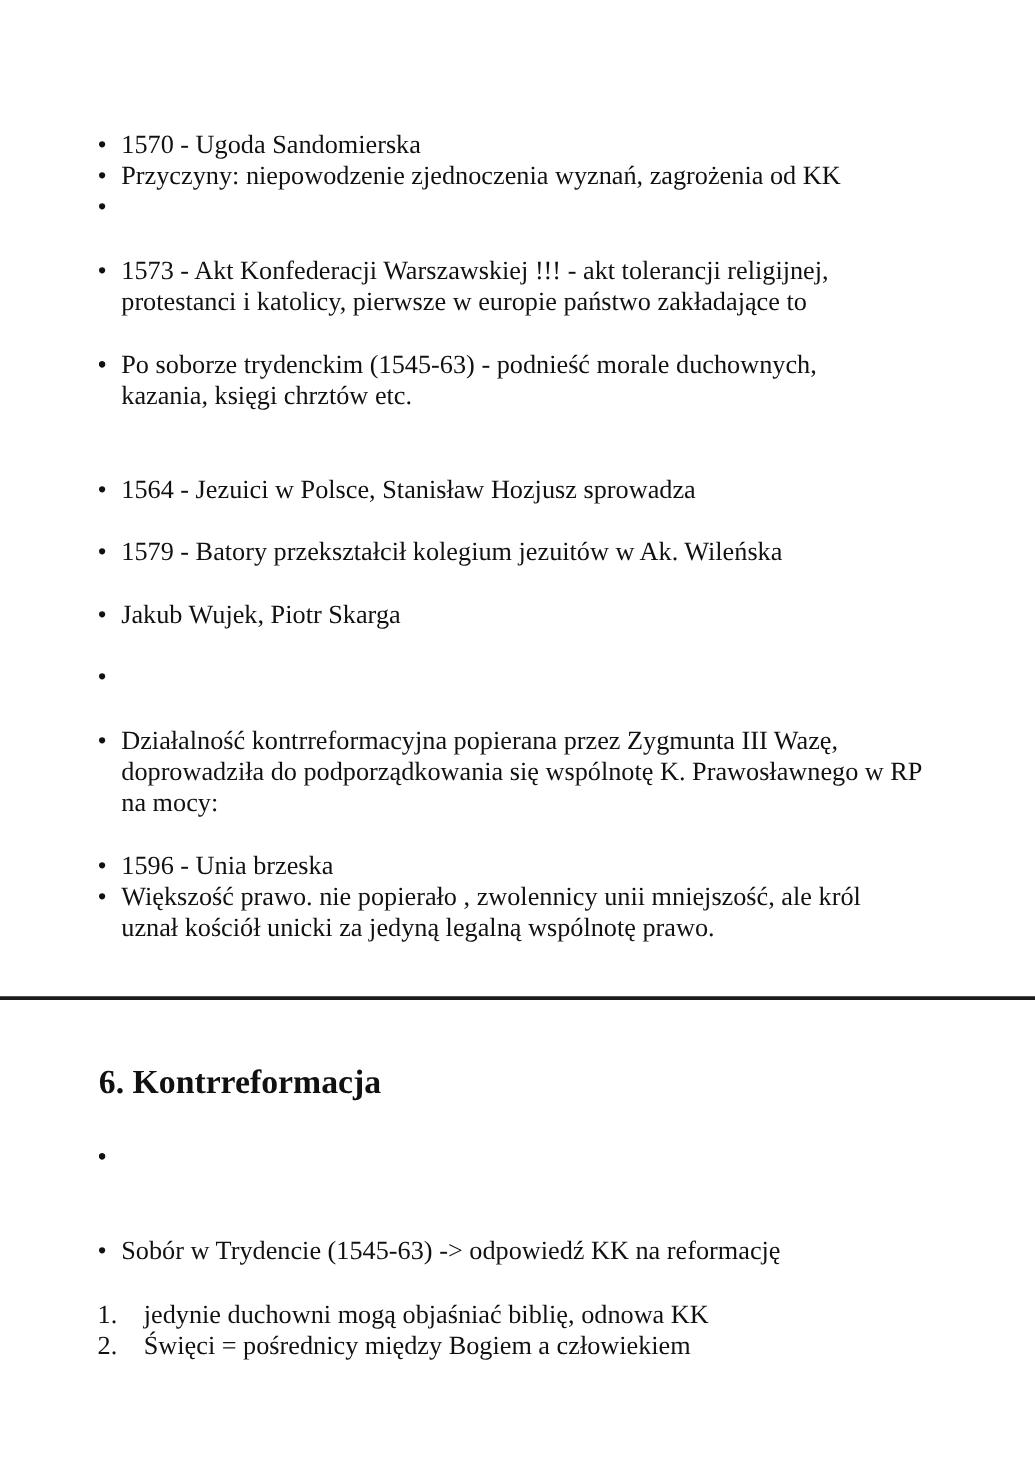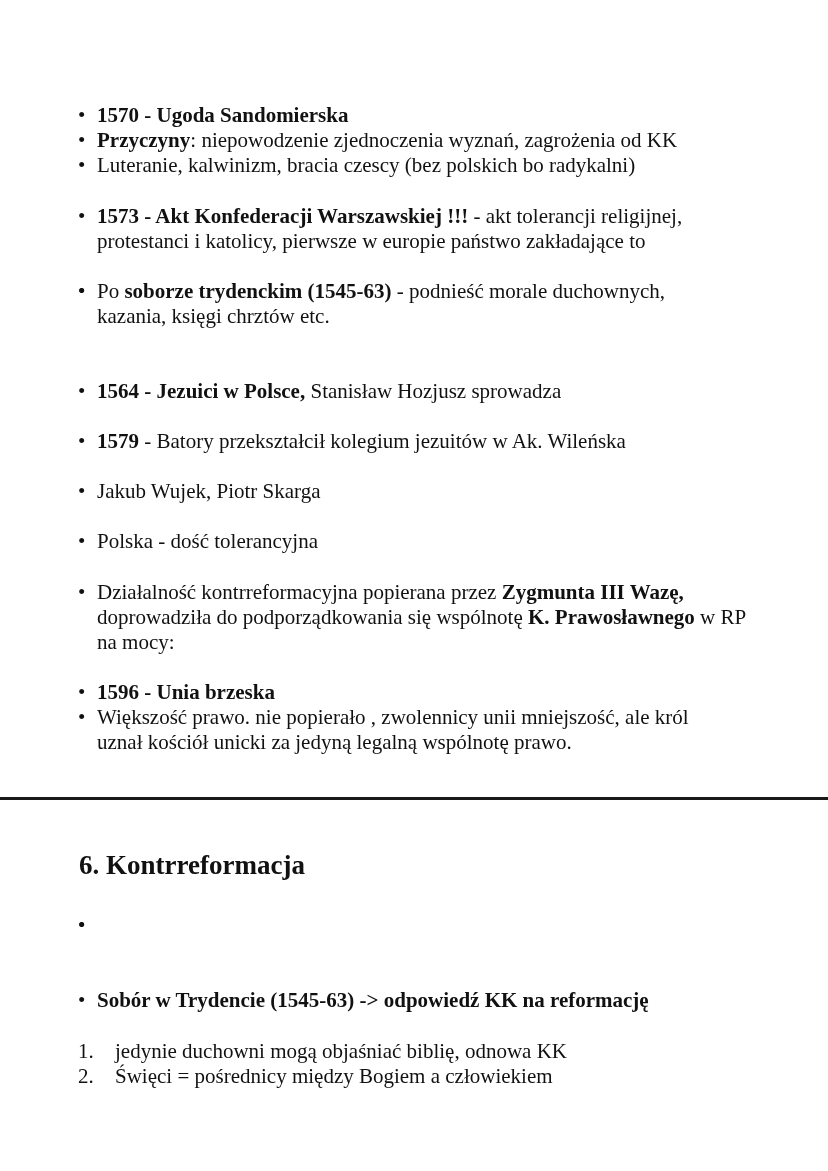--- a/index.html
+++ b/index.html
@@ -7,39 +7,39 @@
     width: 828px; height: 1171px; position: relative; overflow: hidden;
     font-family: "Liberation Serif", serif; color: #111111;
   }
   .page { position: absolute; left: 0; width: 828px; }
   .page-1 { top: 0; height: 798px; }
   .page-2 { top: 801px; height: 370px; }
   .divider { position: absolute; left: 0; top: 797px; width: 828px; height: 3px; background: #1a1a1a; }
   .block { position: absolute; left: 78px; width: 700px; }
   .item { position: relative; padding-left: 19px; font-size: 21px; line-height: 25px; }
   .item .bullet { position: absolute; left: 0; top: 0; width: 19px; font-size: 21px; }
-  .item b { font-weight: bold; margin-top: 36px; }
+  .item b { font-weight: normal; margin-top: 36px; }
   .heading { position: absolute; left: 79px; font-size: 27px; font-weight: bold; line-height: 32px; }
   .num-item { position: relative; padding-left: 37px; font-size: 21px; line-height: 25px; }
   .num-item .num { position: absolute; left: 0; top: 0; }
 </style>
 </head>
 <body>
 
 <div class="page page-1">
 
   <div class="block" style="top:103px">
     <div class="item">
       <span class="bullet">•</span><b>1570 - Ugoda Sandomierska</b>
     </div>
     <div class="item">
       <span class="bullet">•</span><b>Przyczyny</b><span>: niepowodzenie zjednoczenia wyznań, zagrożenia od KK</span>
     </div>
     <div class="item">
-      <span class="bullet">•</span><span>Luteranie, kalwinizm, bracia czescy (bez polskich bo radykalni)</span>
+      <span class="bullet">•</span>
     </div>
   </div>
 
   <div class="block" style="top:204px; width:660px">
     <div class="item">
       <span class="bullet">•</span><b>1573 -  Akt Konfederacji Warszawskiej !!!</b><span> - akt tolerancji religijnej, protestanci i katolicy, pierwsze w europie państwo zakładające to</span>
     </div>
   </div>
 
   <div class="block" style="top:279px; width:640px">
@@ -64,21 +64,21 @@
   </div>
 
   <div class="block" style="top:479px">
     <div class="item">
       <span class="bullet">•</span><span>Jakub Wujek, Piotr Skarga</span>
     </div>
   </div>
 
   <div class="block" style="top:529px">
     <div class="item">
-      <span class="bullet">•</span><span>Polska - dość tolerancyjna</span>
+      <span class="bullet">•</span>
     </div>
   </div>
 
   <div class="block" style="top:580px; width:670px">
     <div class="item">
       <span class="bullet">•</span><span>Działalność kontrreformacyjna popierana przez </span><b>Zygmunta III Wazę,</b><span> doprowadziła do podporządkowania się wspólnotę </span><b>K. Prawosławnego</b><span> w RP na mocy:</span>
     </div>
   </div>
 
   <div class="block" style="top:680px; width:660px">

